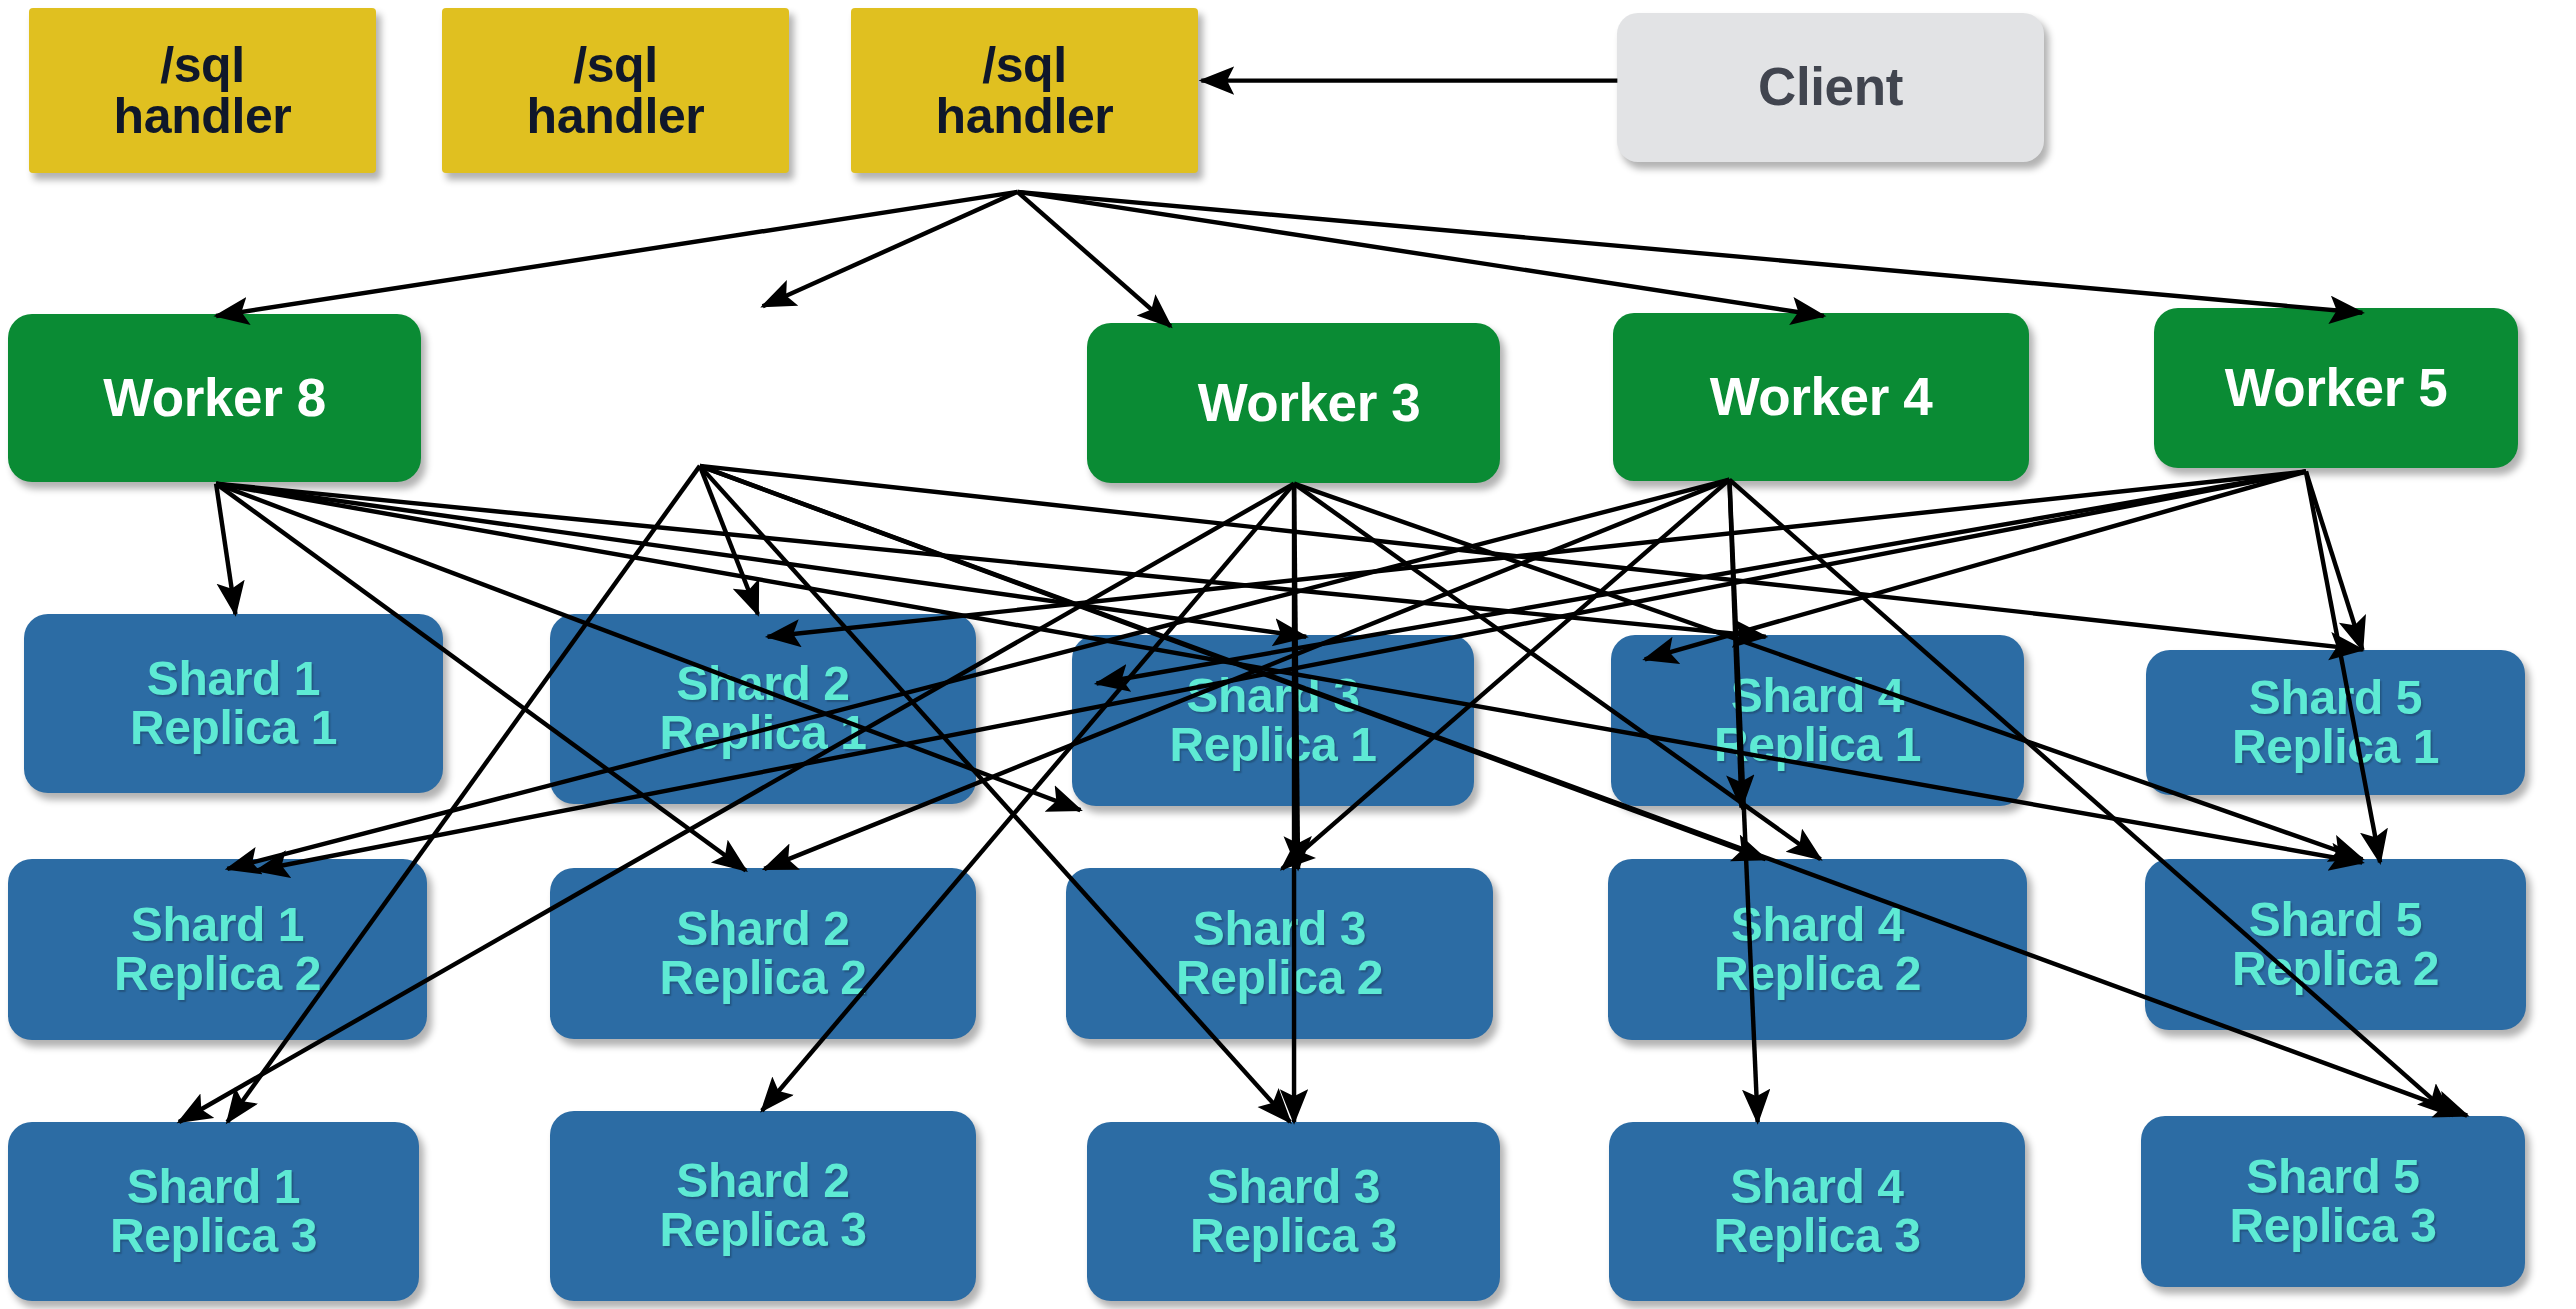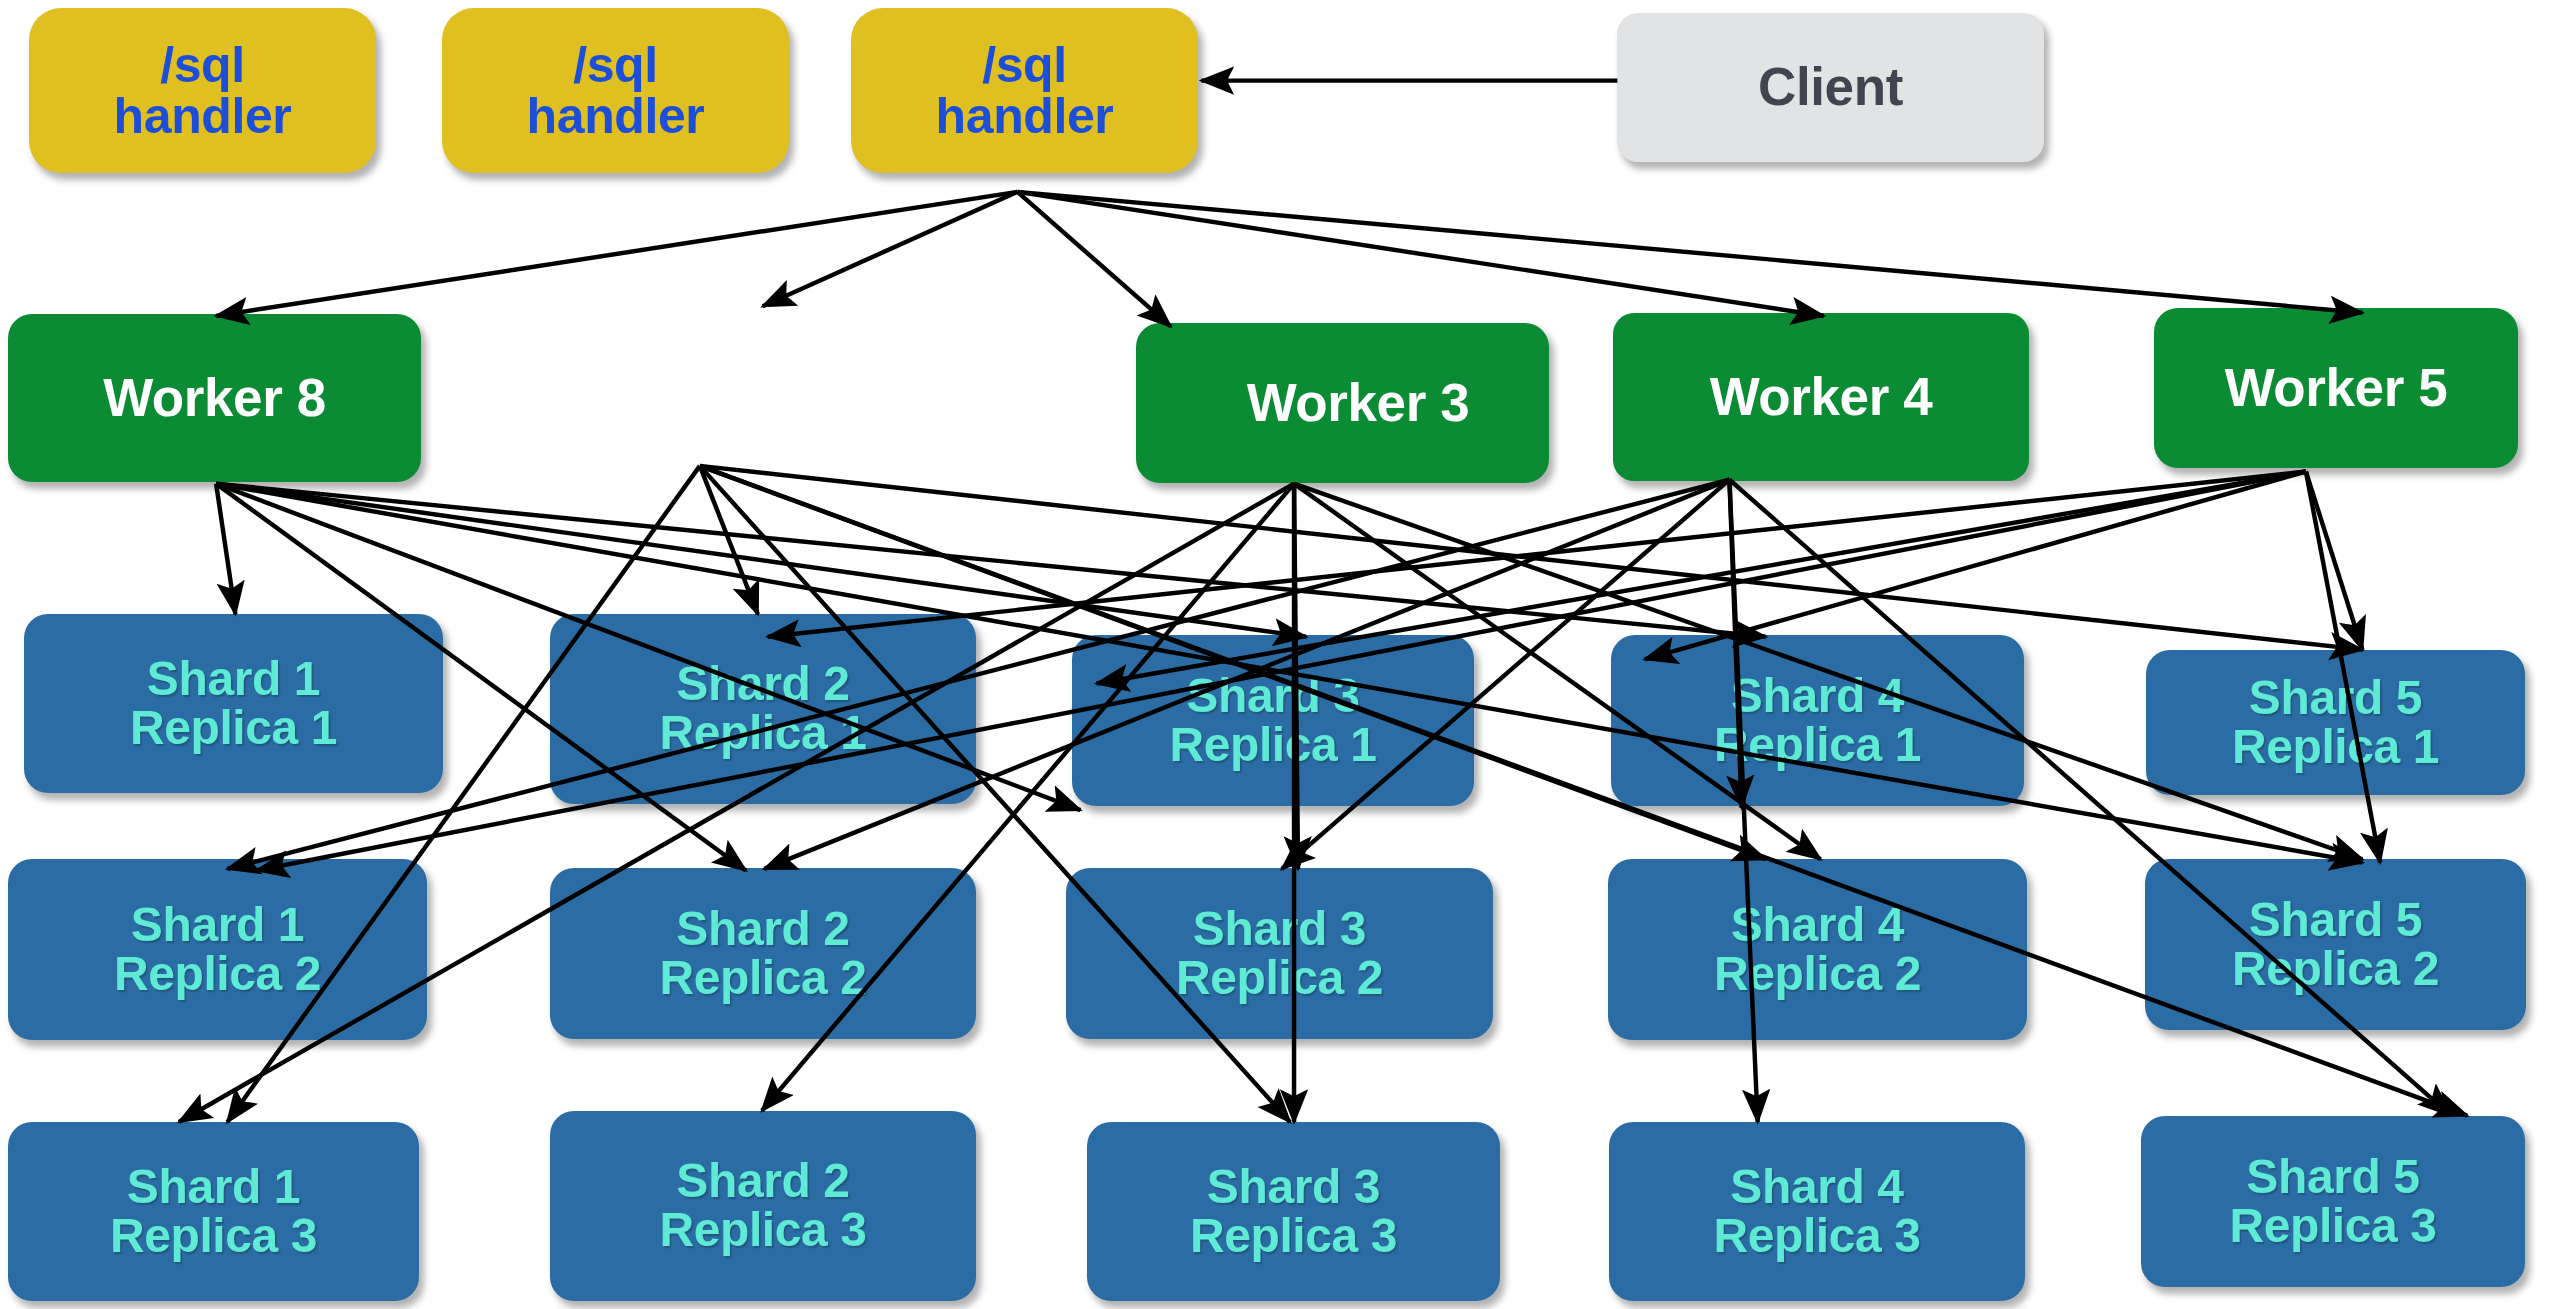--- a/index.html
+++ b/index.html
@@ -4,21 +4,21 @@
 <style>
   html,body{margin:0;padding:0;background:#fff;}
   body{width:2576px;height:1309px;position:relative;overflow:hidden;
        font-family:"Liberation Sans",sans-serif;}
   #stage{position:absolute;inset:0;width:2576px;height:1309px;}
 
   .node{position:absolute;display:flex;align-items:center;justify-content:center;
         text-align:center;border-radius:21px;box-sizing:border-box;
         box-shadow:4.8px 6.5px 7.3px rgba(0,0,0,.30);line-height:1.02;
         font-weight:700;letter-spacing:-0.4px;white-space:pre-line;}
-  .handler{background:#e0c020;color:#1d4ed8;font-size:50px;border-radius:32px;}
+  .handler{background:#e0c020;color:#0f172a;font-size:50px;border-radius:4px;}
   .client{background:#e2e3e5;color:#41454f;font-size:53px;border-radius:21px;}
   .worker{background:#0a8b34;color:#ffffff;font-size:53px;border-radius:24px;}
   .shard{background:#2c6ca4;color:#5eead4;font-size:48px;border-radius:24px;
          text-shadow:1.6px 1.6px 1.6px rgba(0,0,0,.22);}
 
   #edges{position:absolute;left:0;top:0;width:2576px;height:1309px;
          pointer-events:none;z-index:5;}
   .node{z-index:2;}
 </style>
 </head>
@@ -75,21 +75,21 @@
   <div class="node handler" style="left: 29px; top: 8px; width: 347px; height: 165px;"><span>/sql
 handler</span></div>
   <div class="node handler" style="left: 442px; top: 8px; width: 347px; height: 165px;"><span>/sql
 handler</span></div>
   <div class="node handler" style="left: 851px; top: 8px; width: 347px; height: 165px;"><span>/sql
 handler</span></div>
 
   <div class="node client" style="left: 1617px; top: 13px; width: 427px; height: 149px;"><span>Client</span></div>
 
   <div class="node worker" style="left: 8px; top: 314px; width: 413px; height: 168px;"><span>Worker 8</span></div>
-  <div class="node worker" style="left: 1136px; top: 323px; width: 413px; height: 160px; padding-left: 31px;"><span>Worker 3</span></div>
+  <div class="node worker" style="left: 1087px; top: 323px; width: 413px; height: 160px; padding-left: 31px;"><span>Worker 3</span></div>
   <div class="node worker" style="left: 1613px; top: 313px; width: 416px; height: 168px; border-radius: 21px;"><span>Worker 4</span></div>
   <div class="node worker" style="left: 2154px; top: 308px; width: 364px; height: 160px;"><span>Worker 5</span></div>
 
   <div class="node shard" style="left: 24px; top: 614px; width: 419px; height: 179px;"><span>Shard 1
 Replica 1</span></div>
   <div class="node shard" style="left: 550px; top: 614px; width: 426px; height: 190px;"><span>Shard 2
 Replica 1</span></div>
   <div class="node shard" style="left: 1072px; top: 635px; width: 402px; height: 171px;"><span>Shard 3
 Replica 1</span></div>
   <div class="node shard" style="left: 1611px; top: 635px; width: 413px; height: 171px;"><span>Shard 4

